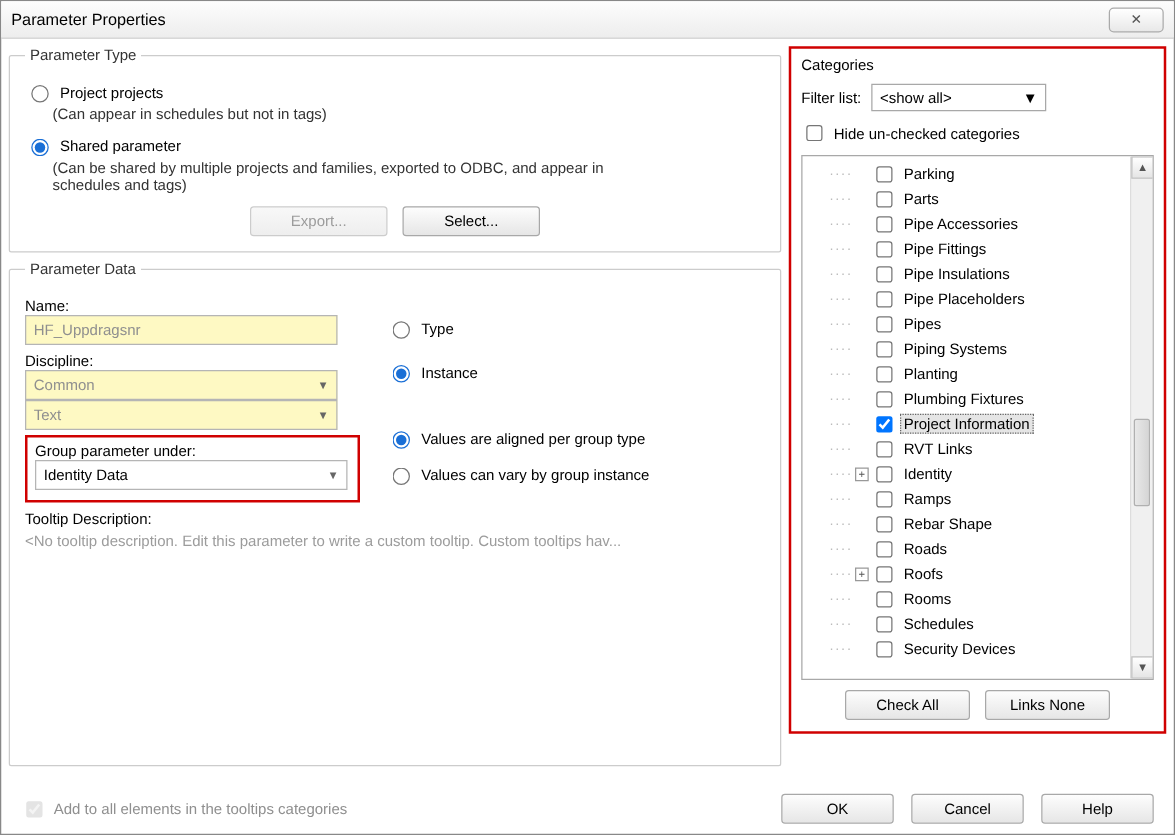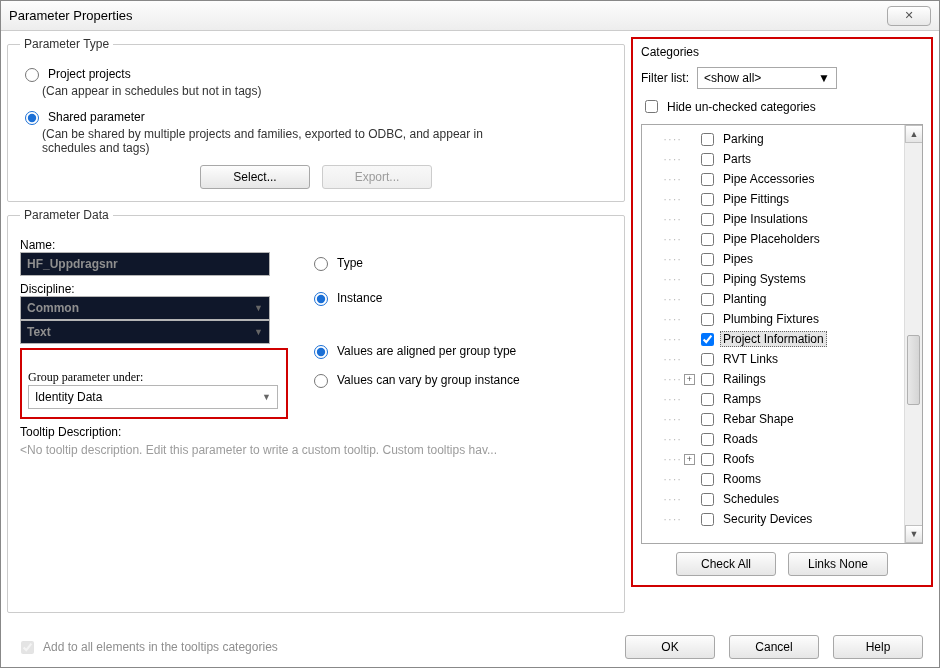--- a/index.html
+++ b/index.html
@@ -105,23 +105,22 @@
     border: 1px solid #b5b5b5;
     background: #fff;
     padding: 2px 6px;
     font-size: 12px;
     width: 250px;
     display:flex;
     align-items:center;
     justify-content:space-between;
   }
   .text-input.disabled, .select-box.disabled {
-    background: #0f172a;
+    background: #fef9c3;
     color: #8f8f8f;
-    font-weight: bold;
   }
   .select-box .caret {
     font-size: 9px;
     color: #666;
   }
   .group-highlight {
     border: 2px solid #d00000;
     padding: 4px 6px 8px 6px;
     margin-top:4px;
     width: 268px;
@@ -261,22 +260,22 @@
         </div>
         <div class="subtext">(Can appear in schedules but not in tags)</div>
 
         <div class="radio-row">
           <input type="radio" name="ptype" checked="" style="">
           <span>Shared parameter</span>
         </div>
         <div class="subtext" style="max-width:480px;">(Can be shared by multiple projects and families, exported to ODBC, and appear in schedules and tags)</div>
 
         <div class="btn-row">
+          <div class="btn disabled">Export...</div>
           <div class="btn">Select...</div>
-          <div class="btn disabled">Export...</div>
         </div>
       </fieldset>
 
       <fieldset style="flex:1;">
         <legend>Parameter Data</legend>
 
         <div class="param-data-grid">
 
           <div>
             <div class="field-label">Name:</div>
@@ -289,21 +288,21 @@
               <span>Common</span>
               <span class="caret">▼</span>
             </div>
 
             <div class="select-box disabled">
               <span>Text</span>
               <span class="caret">▼</span>
             </div>
 
             <div class="group-highlight">
-              <div class="field-label" style="margin-top:16px;font-family:Liberation Serif, serif;">Group parameter under:</div>
+              <div class="field-label" style="margin-top:0;">Group parameter under:</div>
               <div class="select-box">
                 <span>Identity Data</span>
                 <span class="caret">▼</span>
               </div>
             </div>
 
             <div class="field-label">Tooltip Description:</div>
           </div>
 
           <div>
@@ -422,21 +421,21 @@
               <div class="tree-row">
                 <span class="dots">····</span>
                 <span class="expand hidden">+</span>
                 <input type="checkbox" style="">
                 <span class="lbl">RVT Links</span>
               </div>
               <div class="tree-row">
                 <span class="dots">····</span>
                 <span class="expand">+</span>
                 <input type="checkbox" style="">
-                <span class="lbl">Railings</span>
+                <span class="lbl">Identity</span>
               </div>
               <div class="tree-row">
                 <span class="dots">····</span>
                 <span class="expand hidden">+</span>
                 <input type="checkbox" style="">
                 <span class="lbl">Ramps</span>
               </div>
               <div class="tree-row">
                 <span class="dots">····</span>
                 <span class="expand hidden">+</span>

